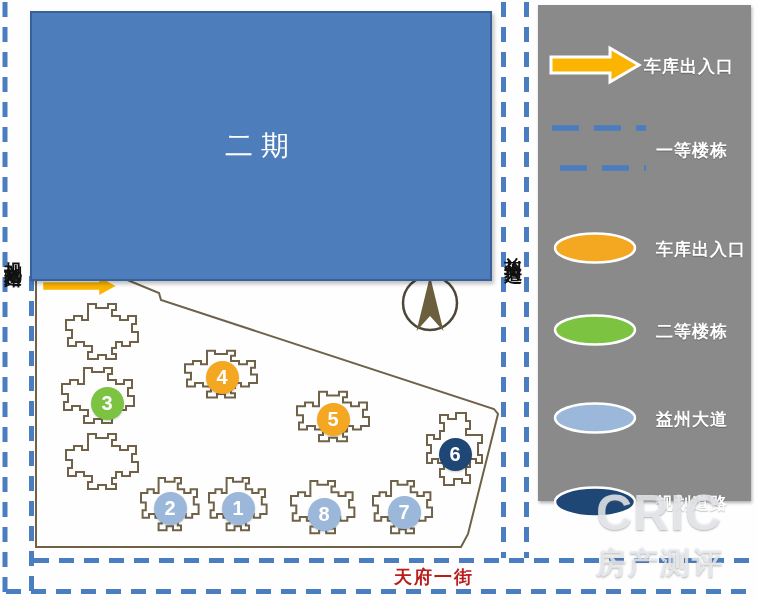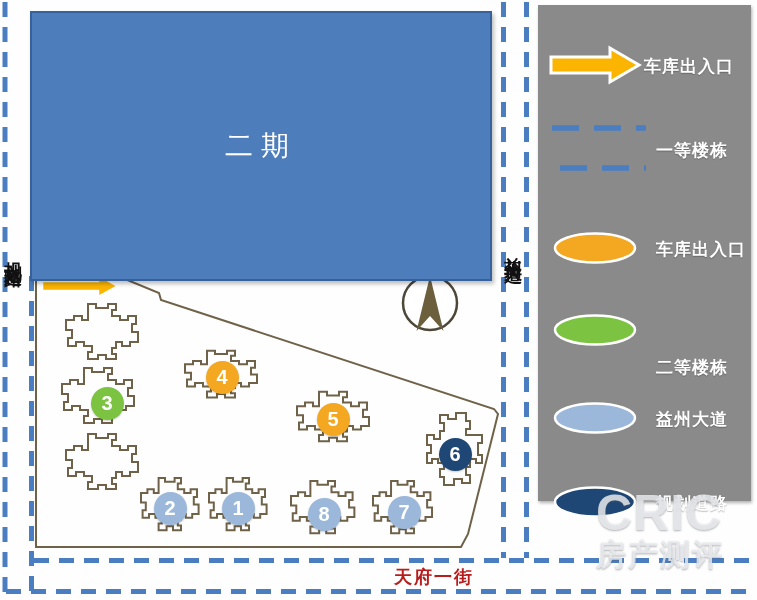--- a/index.html
+++ b/index.html
@@ -59,21 +59,21 @@
   .leg-ell.tier1{fill:var(--tier1);}
   .leg-ell.tier2{fill:var(--tier2);}
   .leg-ell.tier3{fill:var(--tier3);}
   .leg-ell.tier4{fill:var(--tier4);}
   
   .watermark{
     position:absolute;left:596px;top:488px;line-height:1;pointer-events:none;
     color:rgba(235,238,242,.82);text-shadow:0 1px 2px rgba(90,90,90,.45);
   }
   .watermark .wm1{font-size:50px;font-weight:700;letter-spacing:1px;}
-  .watermark .wm2{font-size:30px;font-weight:700;letter-spacing:2px;margin-top:2px;}
+  .watermark .wm2{font-size:30px;font-weight:700;letter-spacing:2px;margin-top:10px;}
 </style>
 </head>
 <body>
 
 <div class="stage">
 
   <svg id="mapsvg" width="757" height="600" viewBox="0 0 757 600">
     <defs>
       <path id="bldg" vector-effect="non-scaling-stroke" d="M22,8 L22,2 L30,2 L30,6 L42,6 L42,2 L50,2 L50,8 L46,8 L46,14 L54,14 L54,18 L62,18 L62,14 L70,14 L70,22 L66,22 L66,30 L72,30 L72,40 L64,40 L64,44 L56,44 L56,40 L50,40 L50,46 L46,46 L46,52 L50,52 L50,57 L40,57 L40,53 L32,53 L32,57 L22,57 L22,50 L26,50 L26,44 L18,44 L18,40 L10,40 L10,44 L2,44 L2,36 L6,36 L6,28 L0,28 L0,18 L8,18 L8,14 L16,14 L16,18 L22,18 Z"></path>
     </defs>
@@ -142,21 +142,21 @@
     <div class="lbl" style="left:118px;top:134px;">一等楼栋</div>
 
     <svg class="leg-sw" style="left:13px;top:226px;" width="88" height="34" viewBox="0 0 88 34">
       <ellipse class="leg-ell tier1" cx="44" cy="17" rx="40" ry="14.5"></ellipse>
     </svg>
     <div class="lbl" style="left:118px;top:233px;">车库出入口</div>
 
     <svg class="leg-sw" style="left:13px;top:308px;" width="88" height="34" viewBox="0 0 88 34">
       <ellipse class="leg-ell tier2" cx="44" cy="17" rx="40" ry="14.5"></ellipse>
     </svg>
-    <div class="lbl" style="left:118px;top:315px;margin-top:36px;">二等楼栋</div>
+    <div class="lbl" style="left:118px;top:315px;">二等楼栋</div>
 
     <svg class="leg-sw" style="left:13px;top:396px;" width="88" height="34" viewBox="0 0 88 34">
       <ellipse class="leg-ell tier3" cx="44" cy="17" rx="40" ry="14.5"></ellipse>
     </svg>
     <div class="lbl" style="left:118px;top:403px;">益州大道</div>
 
     <svg class="leg-sw" style="left:13px;top:480px;" width="88" height="34" viewBox="0 0 88 34">
       <ellipse class="leg-ell tier4" cx="44" cy="17" rx="40" ry="14.5"></ellipse>
     </svg>
     <div class="lbl" style="left:118px;top:487px;">规划道路</div>

